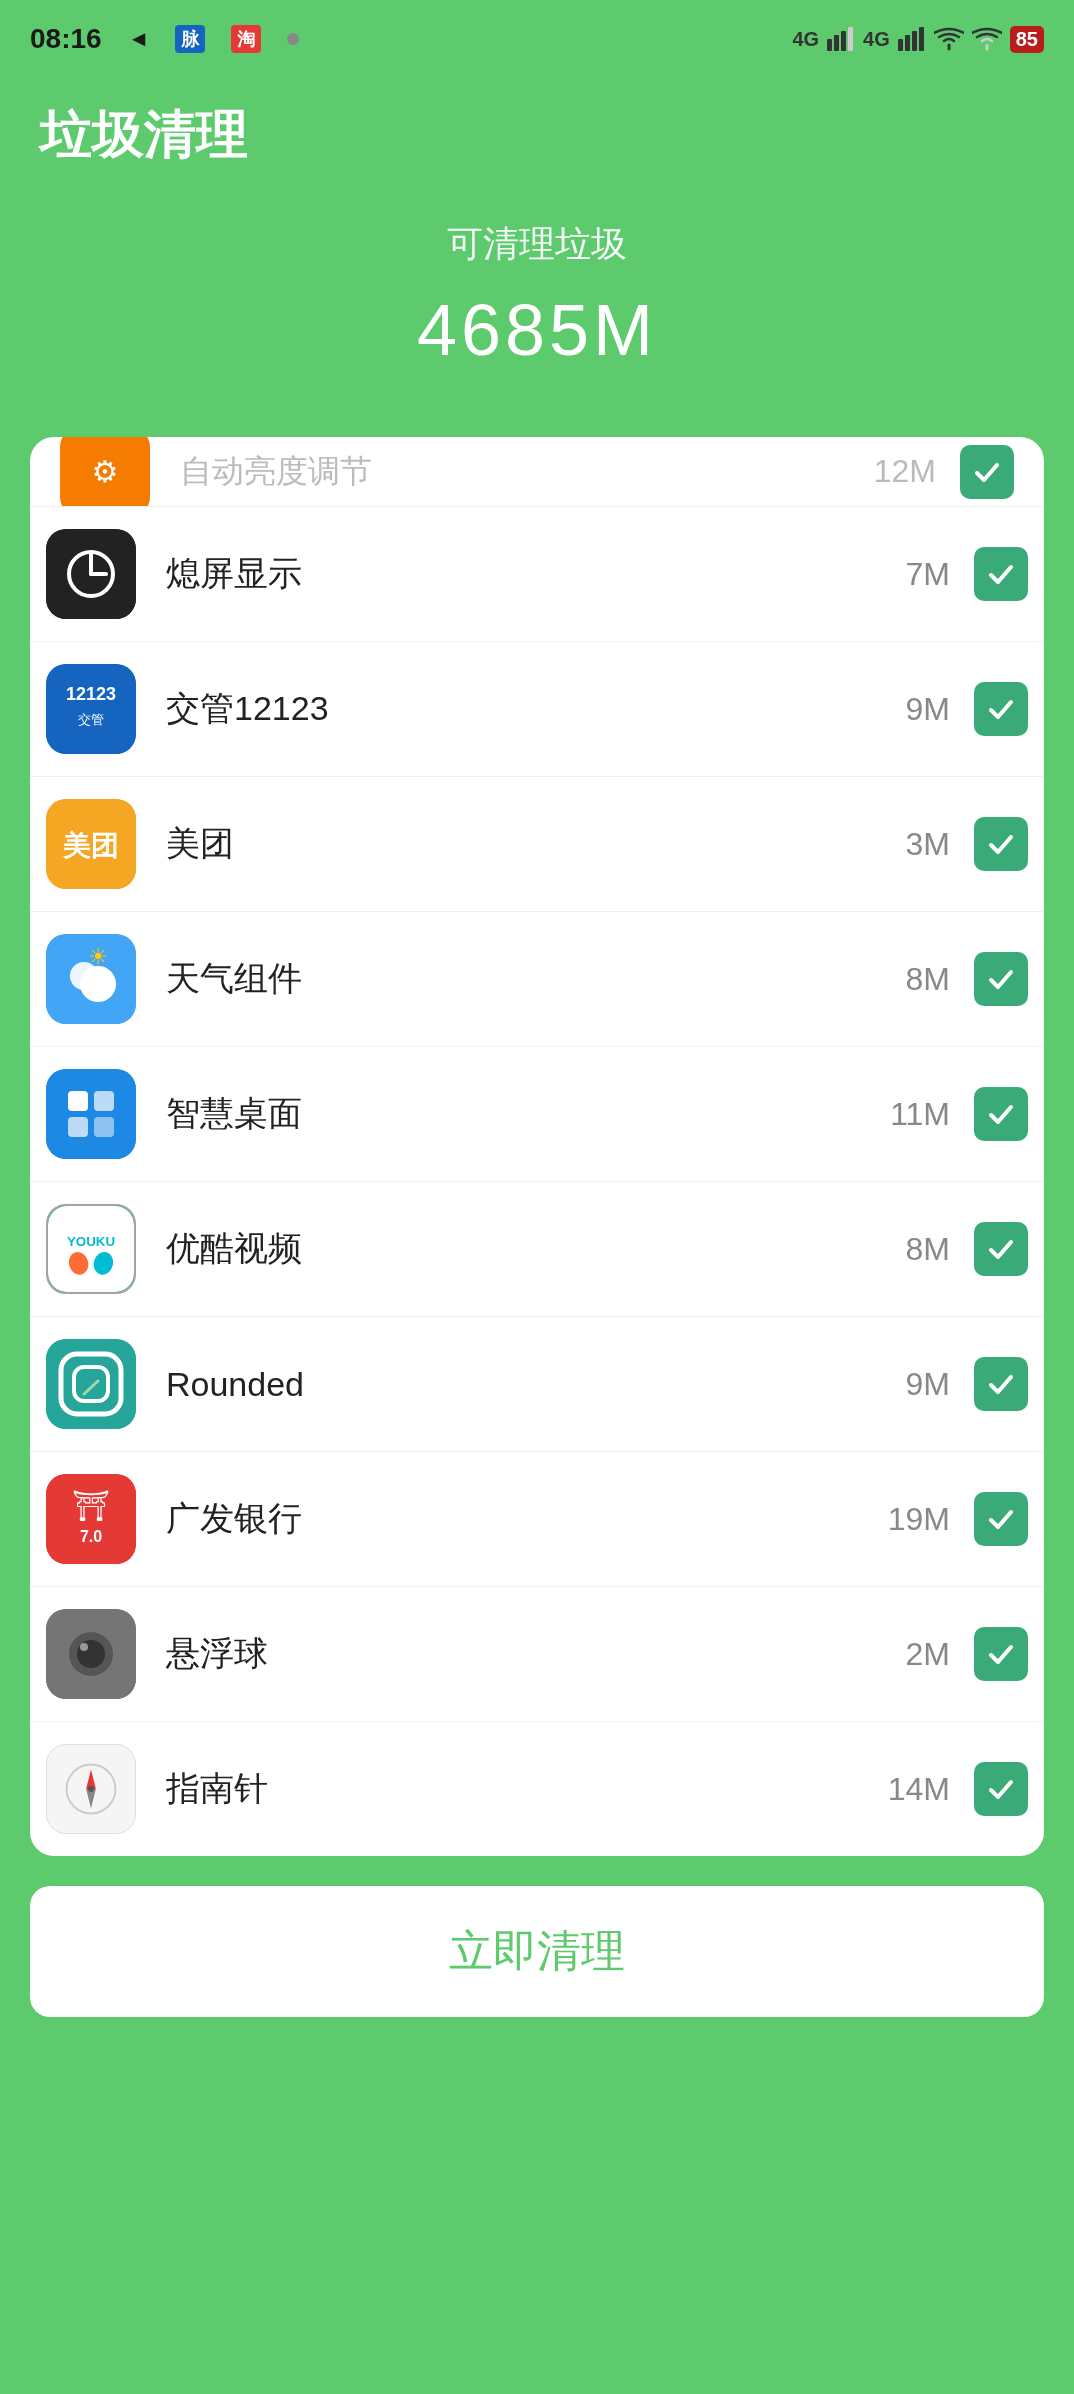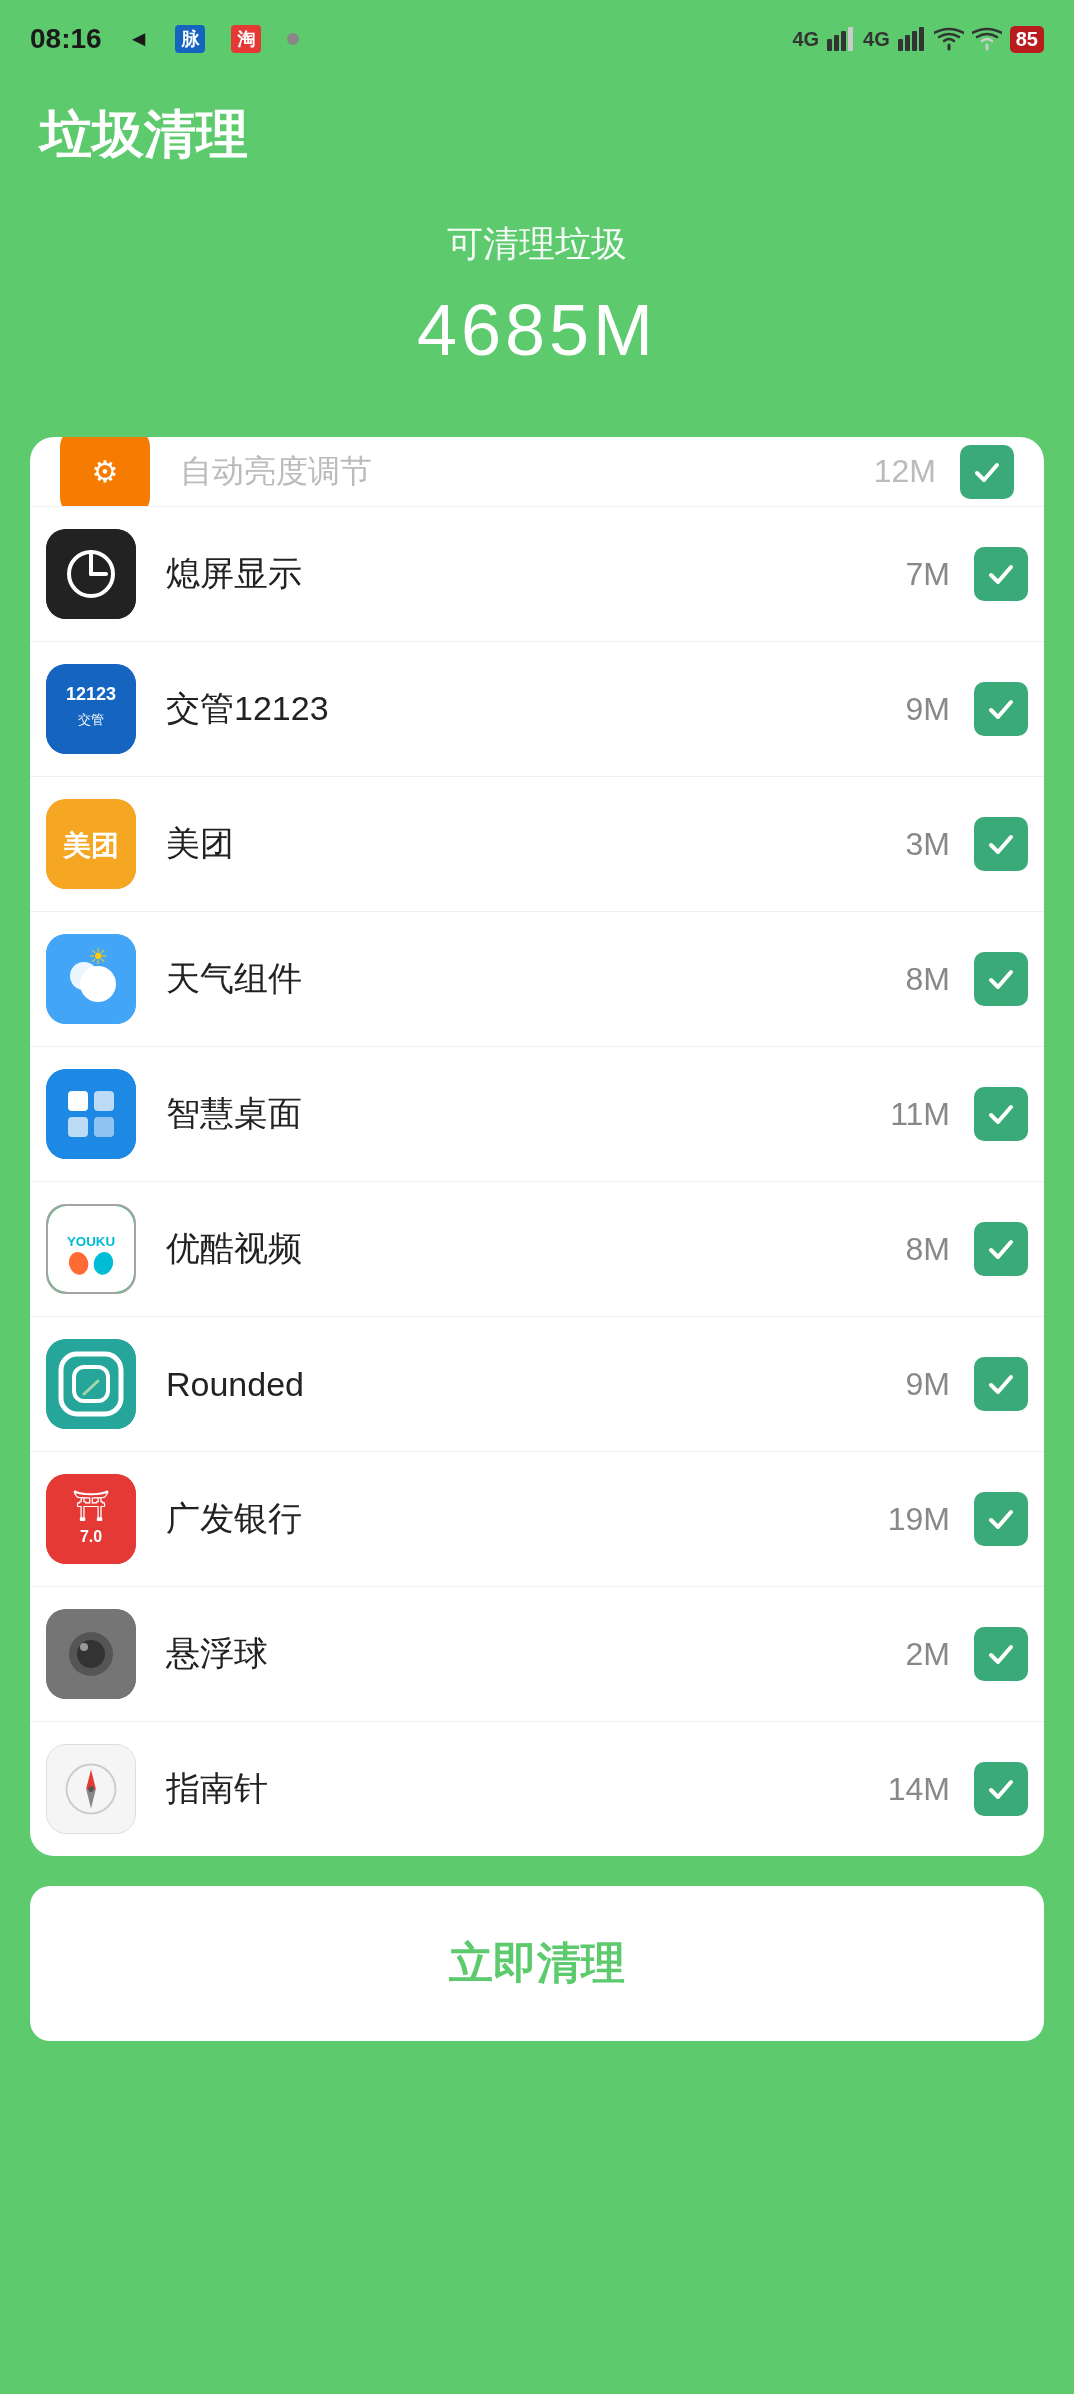--- a/index.html
+++ b/index.html
@@ -143,25 +143,25 @@
     }
 
     
     .bottom-btn-wrap {
       margin: 30px 30px 40px 30px;
     }
     .bottom-btn {
       background: white;
       border-radius: 20px;
       width: 100%;
-      padding: 48px;
+      padding: 36px;
       text-align: center;
       font-size: 44px;
       color: #5dca6e;
-      font-weight: 700;
+      font-weight: 400;
       border: none;
       cursor: pointer;
     }
 
     
     .icon-aodisplay {
       background: #222;
     }
     .icon-jiaoguan {
       background: #1565c0;

